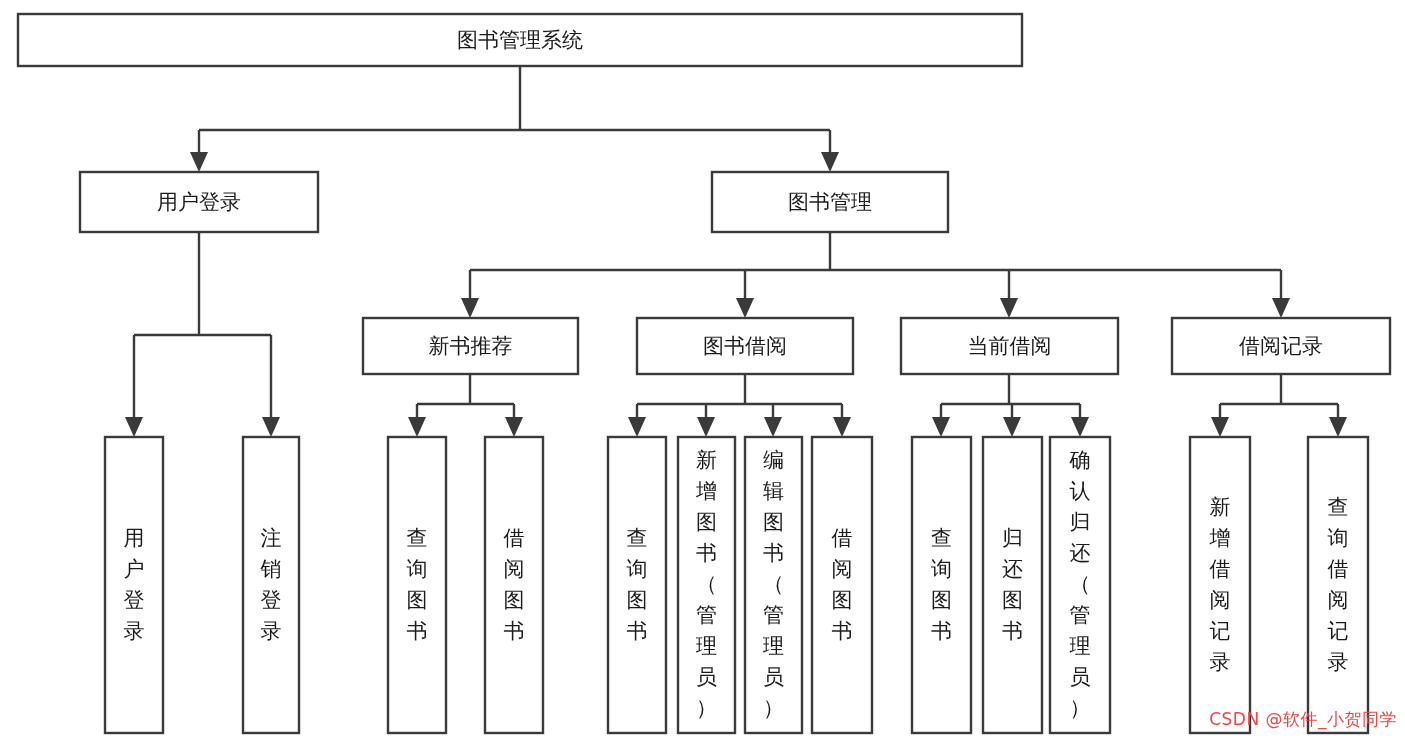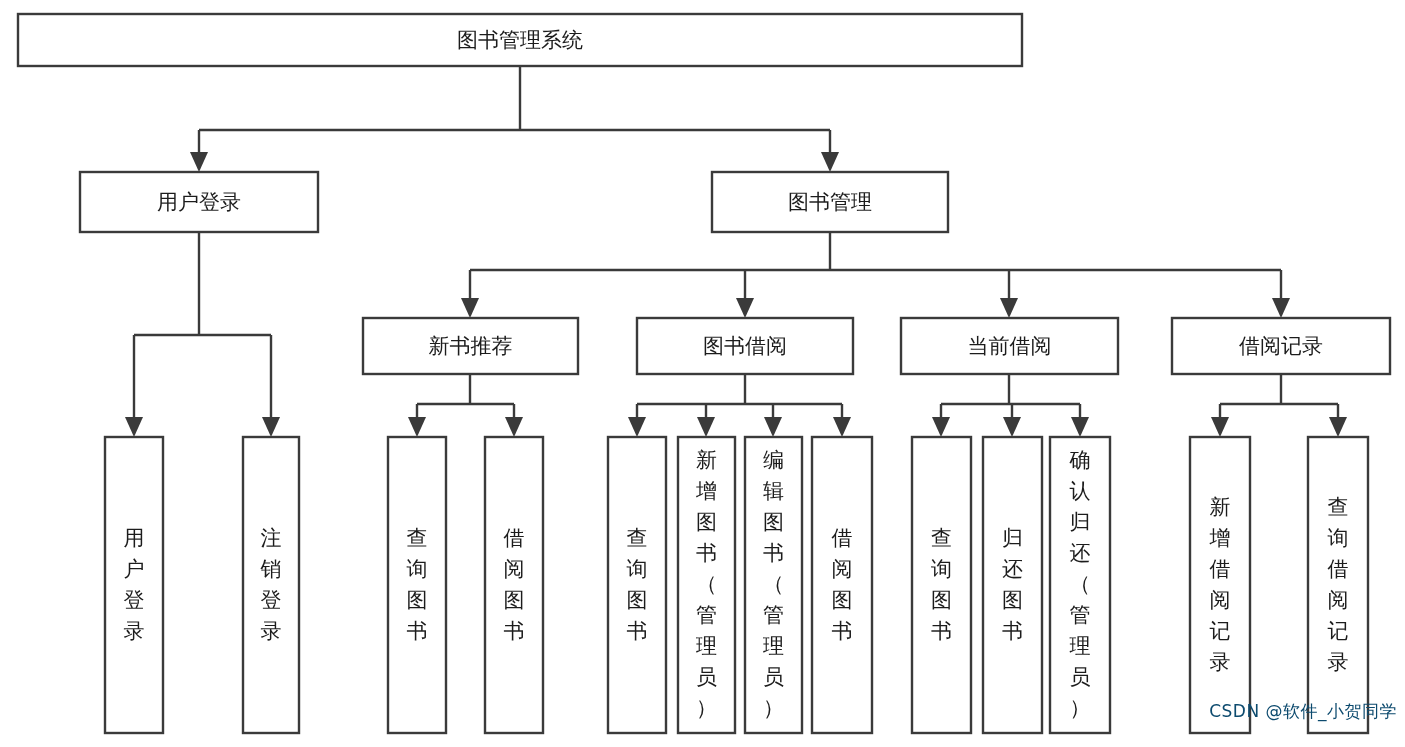--- a/index.html
+++ b/index.html
@@ -56,24 +56,24 @@
     font-family: "DejaVu Sans", "Liberation Sans", sans-serif;
     font-size: 21px;
     fill: #1c1c1c;
     text-anchor: middle;
     dominant-baseline: middle;
     white-space: pre;
   }
   .watermark-text {
     position: absolute;
     right: 8px;
-    bottom: 24px;
+    bottom: 16px;
     font-family: "DejaVu Sans", "Liberation Sans", sans-serif;
     font-size: 17px;
-    color: #0c4a6e;
+    color: #ef4444;
     letter-spacing: 0.5px;
     user-select: none;
     pointer-events: none;
     white-space: nowrap;
   }
 </style>
 </head>
 <body>
 
 <div id="diagram-root">

